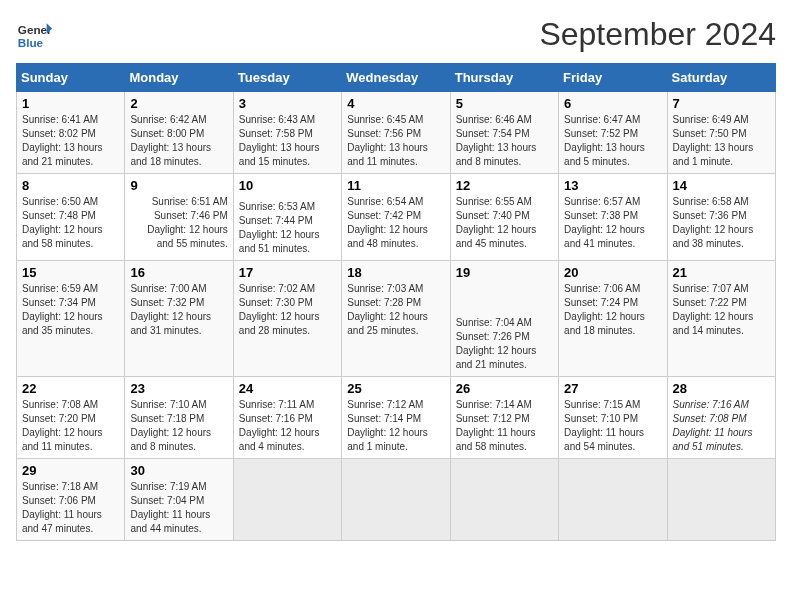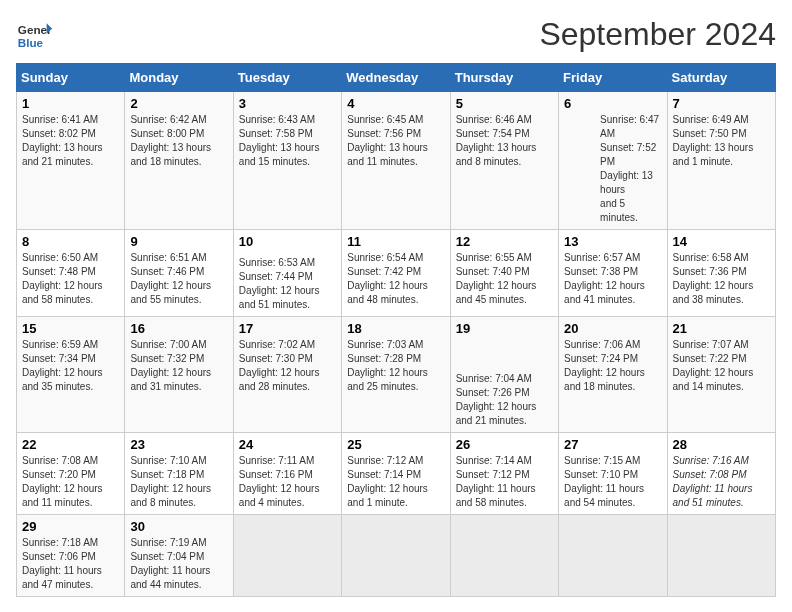--- a/index.html
+++ b/index.html
@@ -138,21 +138,21 @@
         </td>
         <td>
           <span class="day-num">5</span>
           <div class="day-detail" style="white-space: pre-line;">Sunrise: 6:46 AM
 Sunset: 7:54 PM
 Daylight: 13 hours
 and 8 minutes.</div>
         </td>
         <td>
           <span class="day-num">6</span>
-          <div class="day-detail" style="white-space: pre-line; margin-left: 36px;">Sunrise: 6:47 AM
+          <div class="day-detail" style="white-space: pre-line;">Sunrise: 6:47 AM
 Sunset: 7:52 PM
 Daylight: 13 hours
 and 5 minutes.</div>
         </td>
         <td>
           <span class="day-num">7</span>
           <div class="day-detail" style="white-space: pre-line;">Sunrise: 6:49 AM
 Sunset: 7:50 PM
 Daylight: 13 hours
 and 1 minute.</div>
@@ -161,21 +161,21 @@
       <tr>
         <td>
           <span class="day-num">8</span>
           <div class="day-detail" style="white-space: pre-line;">Sunrise: 6:50 AM
 Sunset: 7:48 PM
 Daylight: 12 hours
 and 58 minutes.</div>
         </td>
         <td>
           <span class="day-num">9</span>
-          <div class="day-detail" style="white-space: pre-line;">Sunrise: 6:51 AM
+          <div class="day-detail" style="white-space: pre-line; text-align: right;">Sunrise: 6:51 AM
 Sunset: 7:46 PM
 Daylight: 12 hours
 and 55 minutes.</div>
         </td>
         <td>
           <span class="day-num">10</span>
           <div class="day-detail" style="white-space: pre-line; margin-top: 7px;">Sunrise: 6:53 AM
 Sunset: 7:44 PM
 Daylight: 12 hours
 and 51 minutes.</div>

